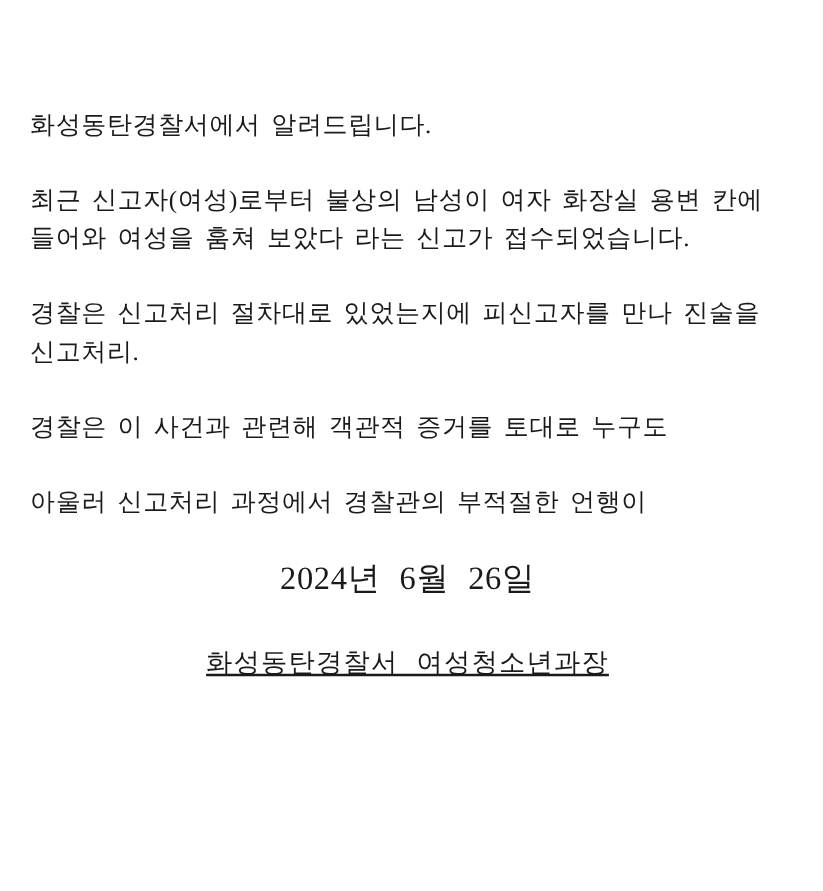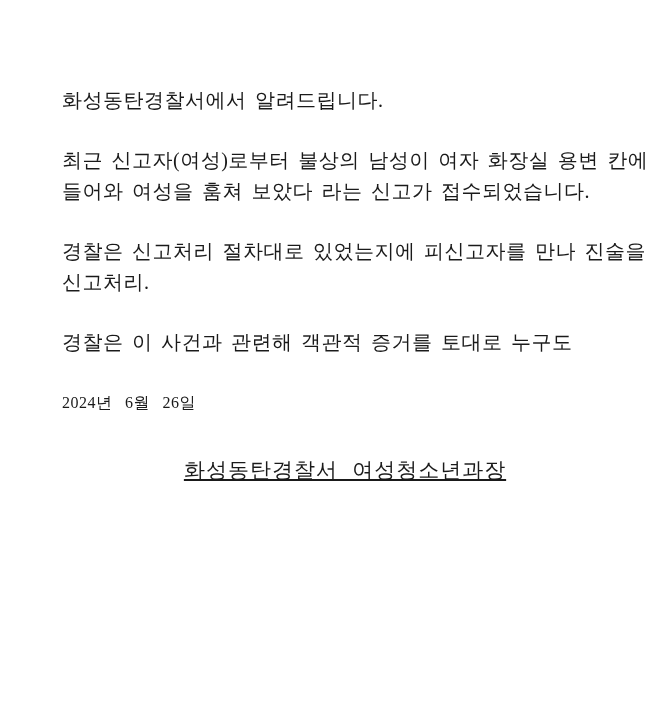--- a/index.html
+++ b/index.html
@@ -10,36 +10,37 @@
     width: 658px;
     height: 713px;
     background: #ffffff;
     overflow: hidden;
     font-family: "Liberation Serif", "DejaVu Serif", serif;
   }
   .page {
     box-sizing: border-box;
     width: 658px;
     height: 573px;
-    padding: 85px 30px 0 62px;
+    padding: 85px 30px 0 24px;
     color: #1a1a1a;
   }
   .para {
     margin: 0 0 29px 0;
   }
   .line {
     font-size: 20px;
     line-height: 31px;
     letter-spacing: 0.5px;
     word-spacing: 3px;
     white-space: nowrap;
   }
   .date-line {
     margin: 0 0 37px 0;
-    font-size: 16px;
+    text-align: center;
+    font-size: 26px;
     line-height: 31px;
     letter-spacing: 0.5px;
     word-spacing: 8px;
   }
   .signature-line {
     text-align: center;
     font-size: 21px;
     line-height: 31px;
     letter-spacing: 1px;
     word-spacing: 8px;
@@ -63,19 +64,20 @@
   <div class="para">
     <div class="line">경찰은 신고처리 절차대로 있었는지에 피신고자를 만나 진술을</div>
     <div class="line">신고처리.</div>
   </div>
 
   <div class="para">
     <div class="line">경찰은 이 사건과 관련해 객관적 증거를 토대로 누구도</div>
   </div>
 
   <div class="para">
+    <div class="line">아울러 신고처리 과정에서 경찰관의 부적절한 언행이</div>
   </div>
 
   <div class="date-line">2024년 6월 26일</div>
 
   <div class="signature-line">화성동탄경찰서 여성청소년과장</div>
 
 </div>
 
 </body></html>

